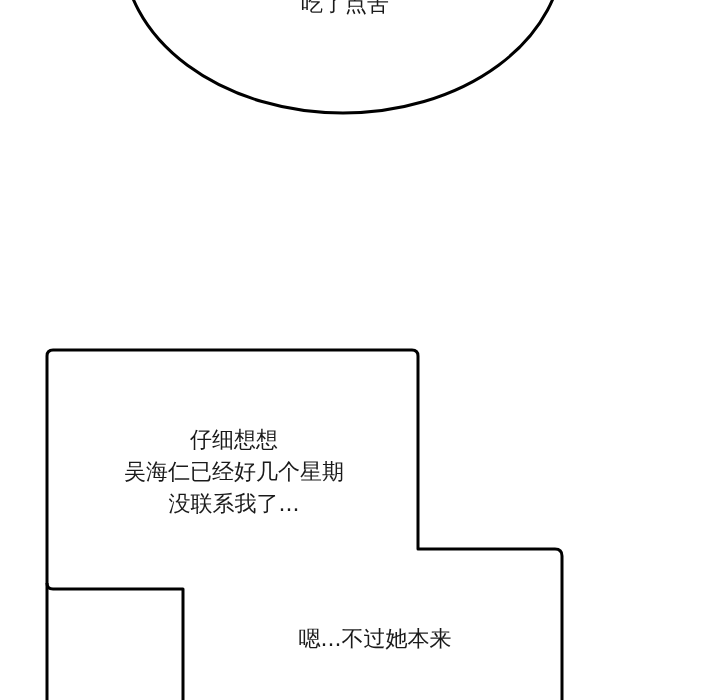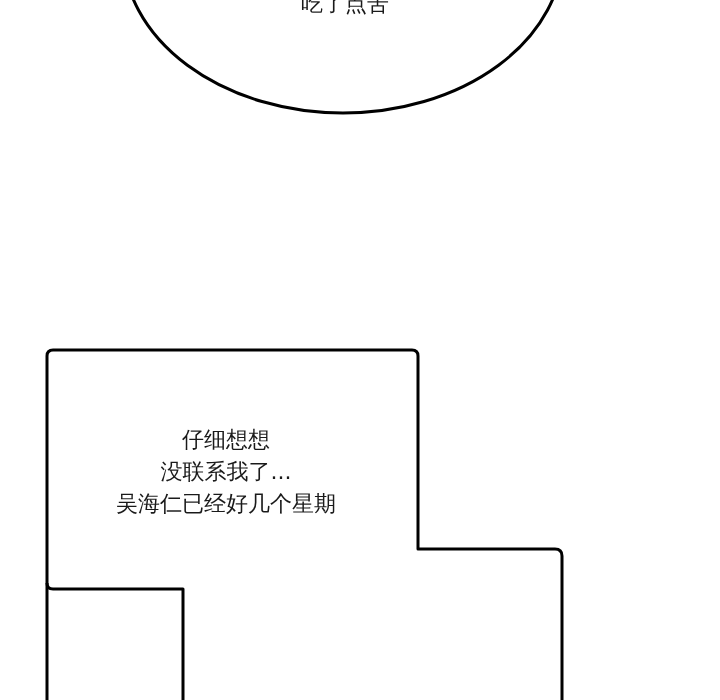--- a/index.html
+++ b/index.html
@@ -1,38 +1,39 @@
 <!DOCTYPE html>
 <html><head>
 <meta charset="utf-8">
 <style>
   html, body { margin: 0; padding: 0; background: #ffffff; }
   body { width: 720px; height: 700px; position: relative; overflow: hidden; font-family: "DejaVu Sans", sans-serif; color: #111; }
   .panel { position: absolute; inset: 0; text-decoration: underline; }
   svg.shapes { position: absolute; left: 0; top: 0; }
   .txt { position: absolute; font-size: 22px; line-height: 32px; text-align: center; white-space: nowrap; color: #1a1a1a; }
   .t-top { left: 250px; top: -12px; width: 190px; }
-  .t-box1 { left: 86px; top: 424px; width: 280px; }
+  .t-box1 { left: 94px; top: 424px; width: 280px; }
   .t-box2 { left: 260px; top: 623px; width: 230px; }
 </style>
 </head>
 <body>
 
 <div class="panel">
   <svg class="shapes" width="720" height="700" viewBox="0 0 720 700">
     <ellipse cx="343" cy="-50" rx="220" ry="163" fill="#ffffff" stroke="#000" stroke-width="3"></ellipse>
     <path d="M 47 705 L 47 356 Q 47 350 53 350 L 412 350 Q 418 350 418 356 L 418 549 L 555 549 Q 562 549 562 556 L 562 705" fill="#ffffff" stroke="#000" stroke-width="3" stroke-linejoin="round"></path>
     <path d="M 47 583 Q 47 589 53 589 L 183 589 L 183 705" fill="none" stroke="#000" stroke-width="3" stroke-linejoin="round"></path>
   </svg>
 
   <div class="txt t-top">
     <div>吃了点苦</div>
   </div>
 
   <div class="txt t-box1">
     <div>仔细想想</div>
+    <div>吴海仁已经好几个星期</div>
     <div>没联系我了...</div>
-    <div>吴海仁已经好几个星期</div>
   </div>
 
   <div class="txt t-box2">
+    <div>嗯...不过她本来</div>
   </div>
 </div>
 
 </body></html>

